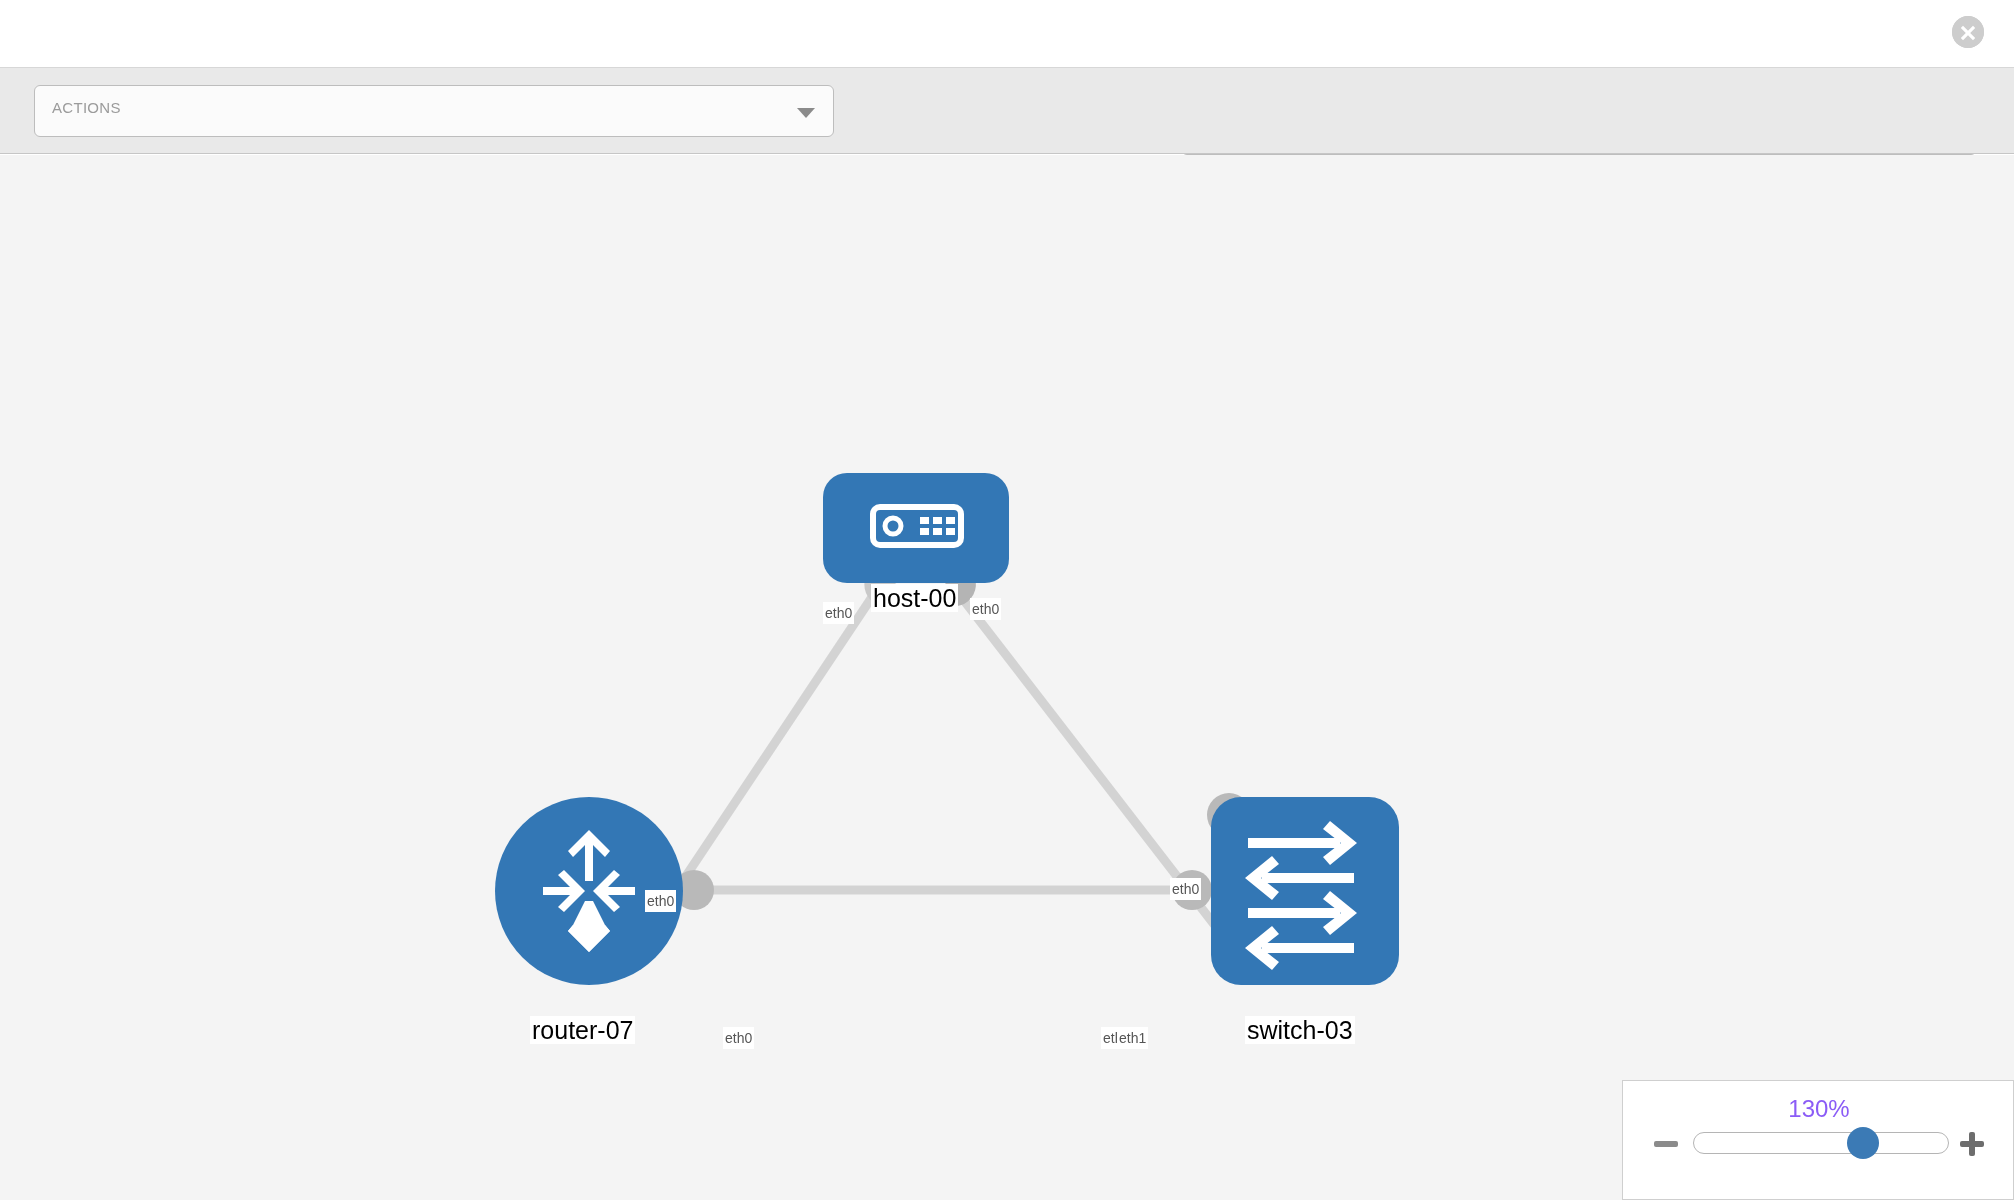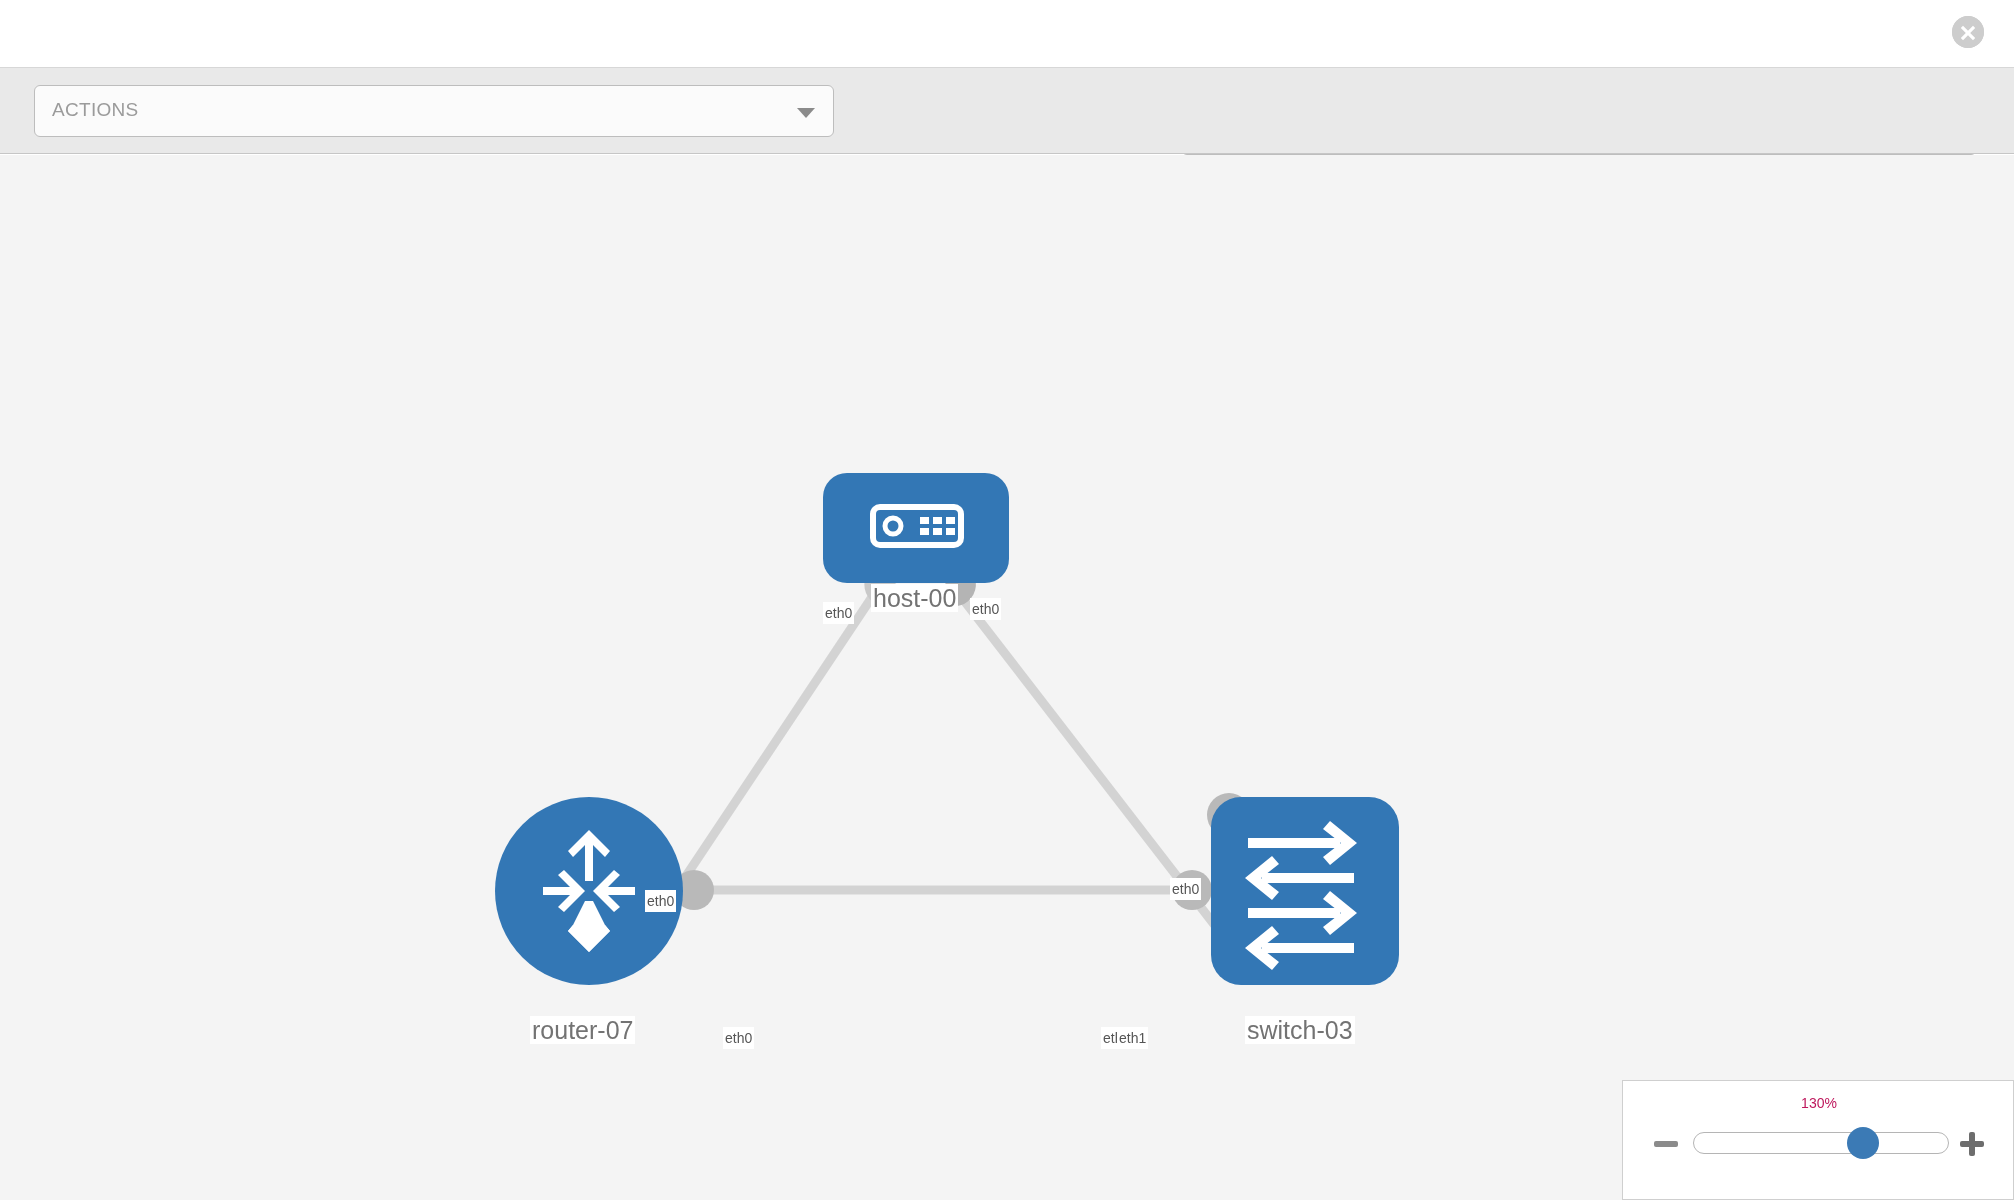--- a/index.html
+++ b/index.html
@@ -65,21 +65,21 @@
     height: 52px;
     background: #fbfbfb;
     border: 1px solid #bdbdbd;
     border-radius: 6px;
     box-sizing: border-box;
   }
   .actions-label {
     position: absolute;
     left: 17px;
     top: 13px;
-    font-size: 19px;
+    font-size: 15px;
     color: #9b9b9b;
     letter-spacing: 0.3px;
   }
   .caret {
     position: absolute;
     right: 18px;
     top: 22px;
     width: 0; height: 0;
     border-left: 9px solid transparent;
     border-right: 9px solid transparent;
@@ -126,21 +126,21 @@
     overflow: hidden;
   }
   .topology-svg {
     position: absolute;
     left: 0; top: 0;
   }
 
   .node-label {
     position: absolute;
     font-size: 25px;
-    color: #737373;
+    color: #000000;
     background: #ffffff;
     white-space: nowrap;
     padding: 0 2px;
     line-height: 28px;
   }
   .iface-label {
     position: absolute;
     font-size: 14px;
     color: #555555;
     background: #ffffff;
@@ -159,22 +159,22 @@
     background: #ffffff;
     border: 1px solid #cfcfcf;
     box-sizing: border-box;
   }
   .zoom-value {
     position: absolute;
     top: 14px;
     left: 0;
     width: 392px;
     text-align: center;
-    font-size: 14px;
-    color: #be185d;
+    font-size: 24px;
+    color: #8b5cf6;
   }
   .zoom-minus, .zoom-plus {
     position: absolute;
     top: 48px;
     width: 30px;
     height: 30px;
     cursor: pointer;
   }
   .zoom-minus { left: 28px; }
   .zoom-plus  { left: 334px; }

